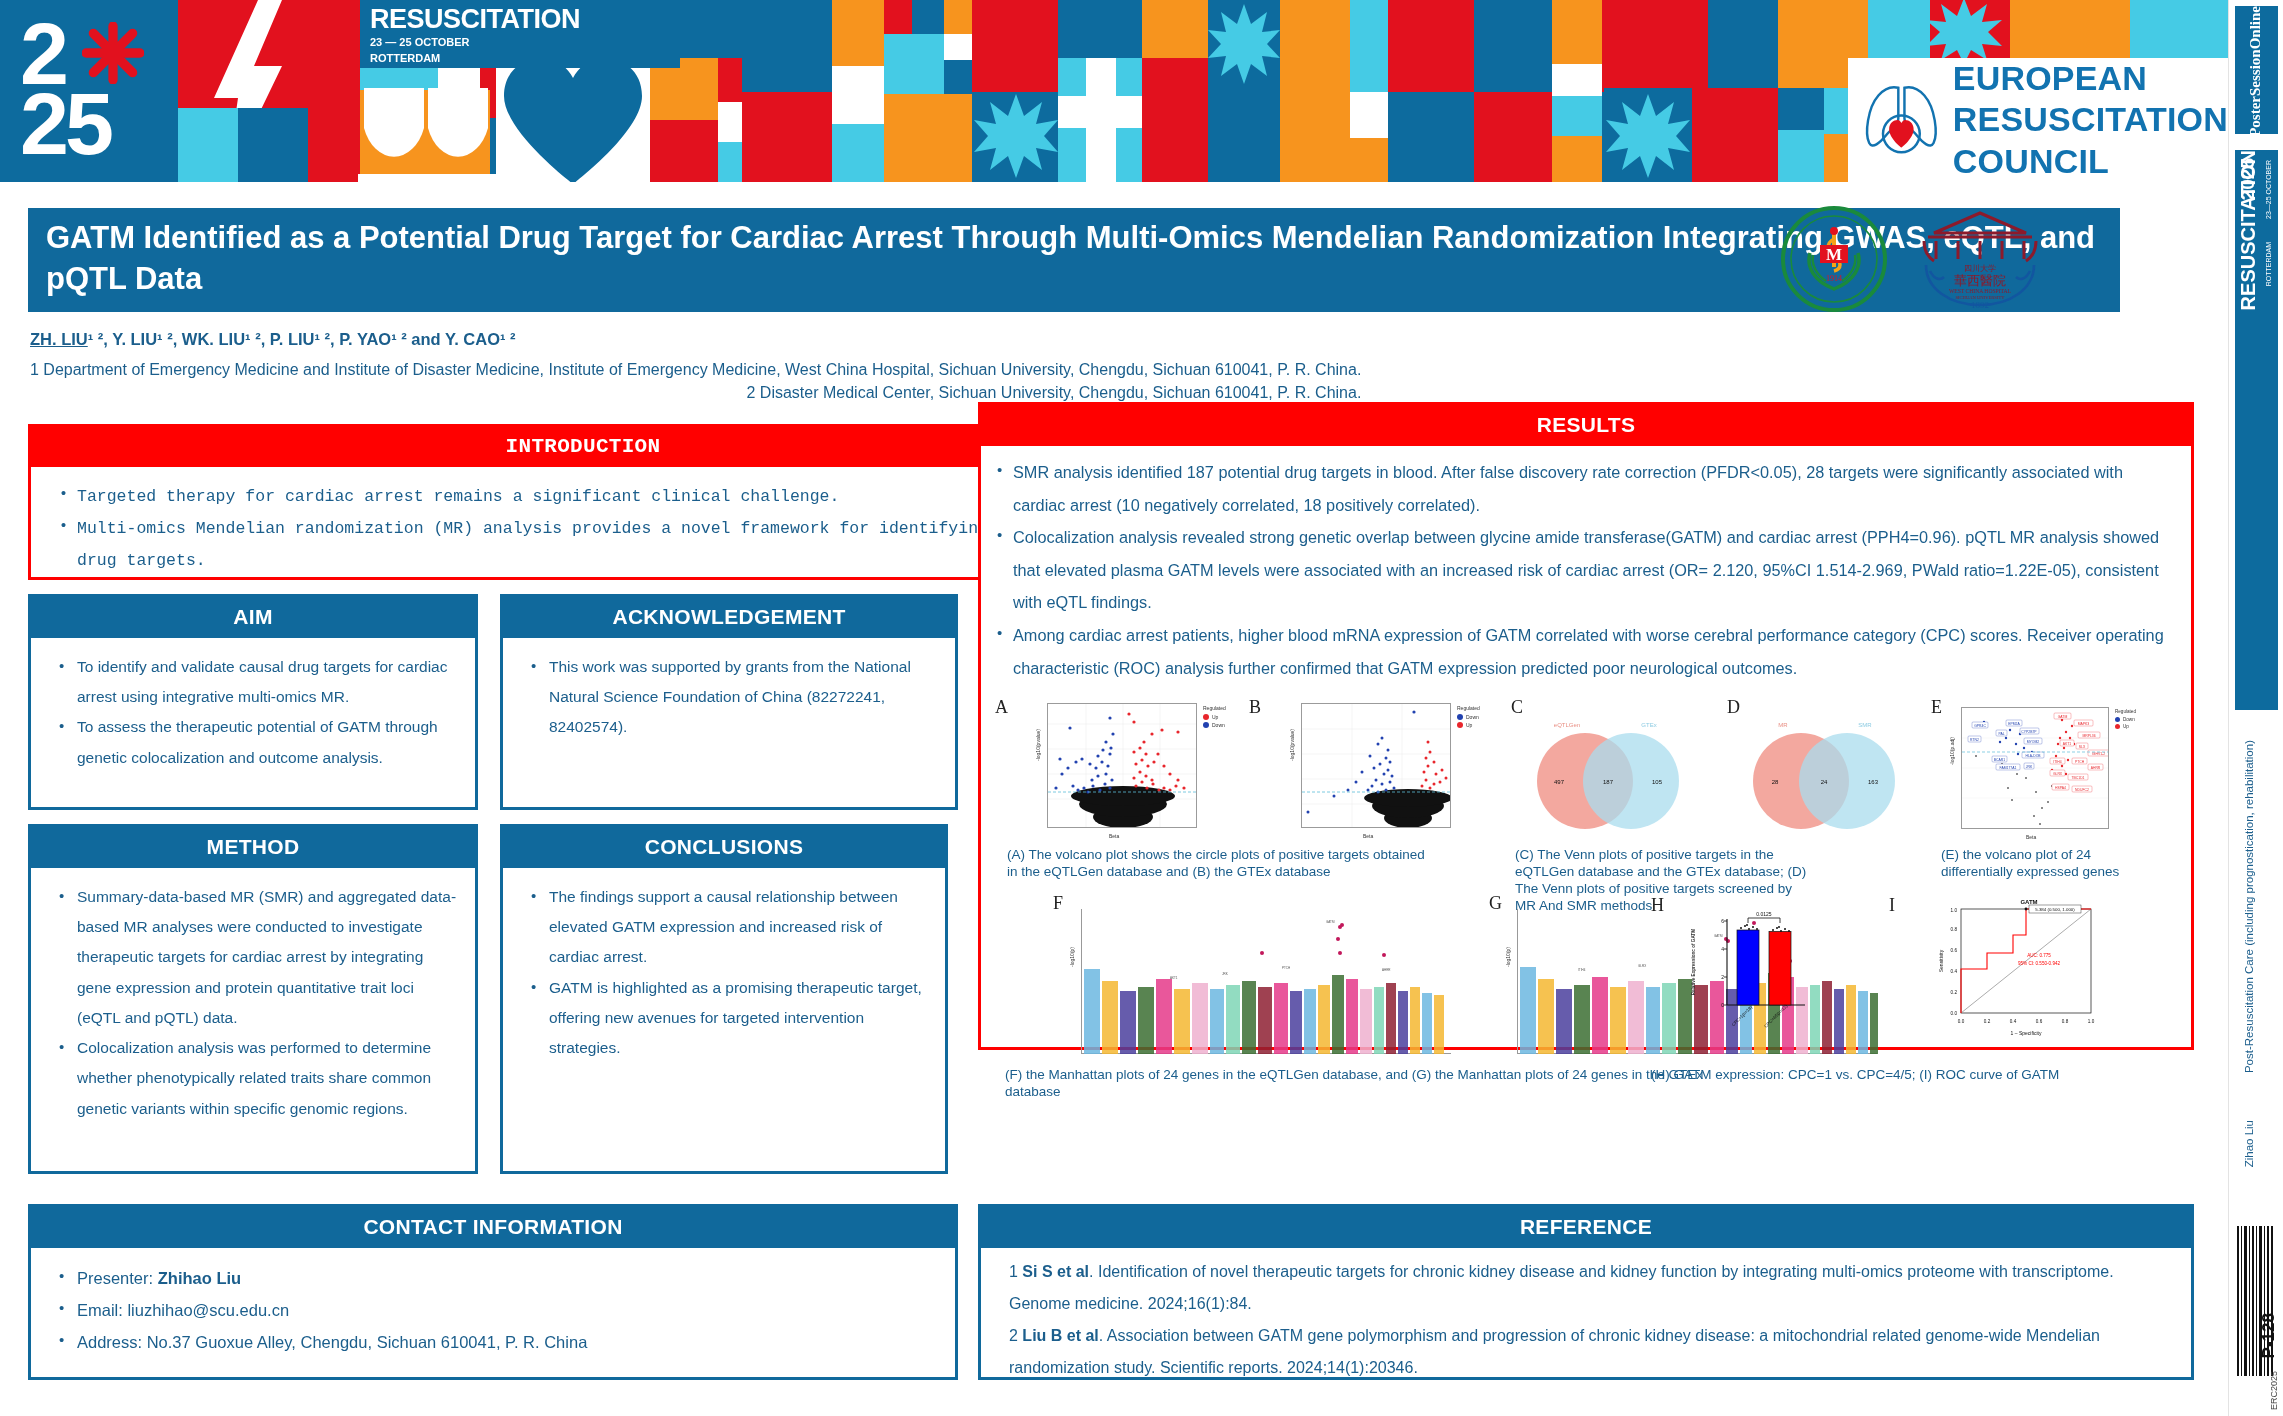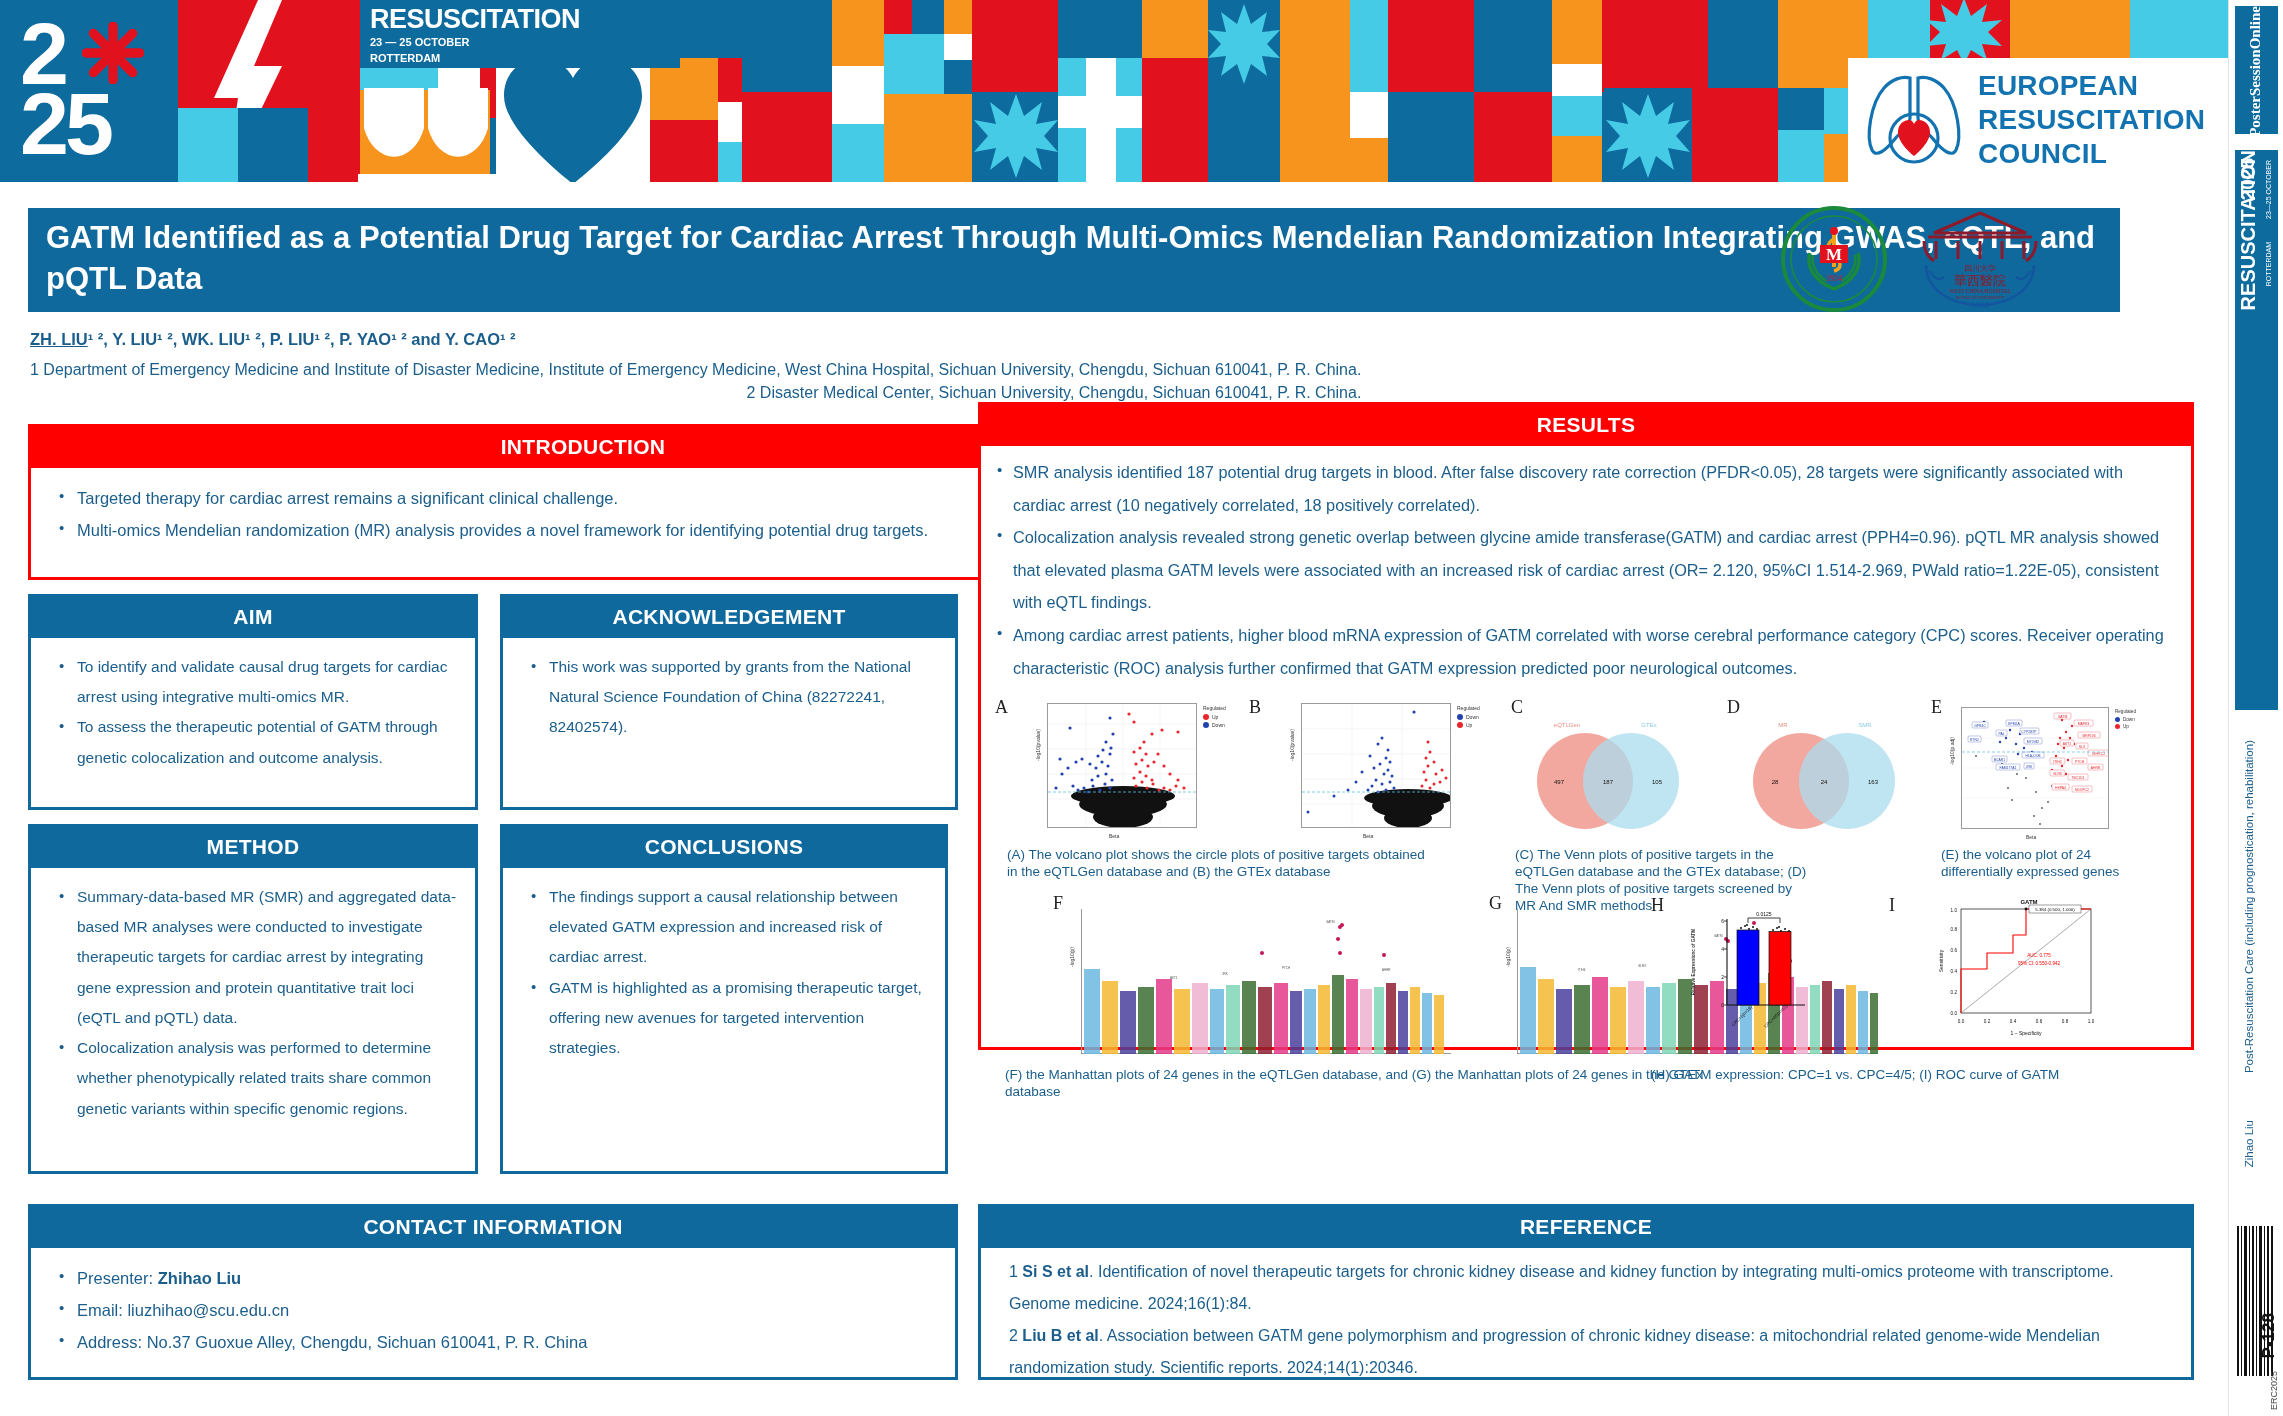--- a/index.html
+++ b/index.html
@@ -18,21 +18,21 @@
   .lg-2b { left:20px; top:88px; }
   .asterisk { position:absolute; left:82px; top:22px; width:62px; height:62px; }
 
   .evttitle { position:absolute; left:360px; top:0px; width:320px; height:68px; background:#0d6b9e; z-index:7;
               color:#fff; padding:6px 8px 0 10px; }
   .evttitle .t1 { font-size:27px; font-weight:bold; letter-spacing:-0.5px; line-height:1; }
   .evttitle .t2 { font-size:11px; font-weight:bold; line-height:1.15; margin-top:3px; }
 
   .ercbox { position:absolute; right:0px; top:58px; width:380px; height:124px; background:#fff; z-index:8;
             display:flex; align-items:center; gap:10px; padding-left:12px; }
-  .erctext { color:#1273b0; font-weight:bold; font-size:28px; line-height:1.22; letter-spacing:0.2px; }
+  .erctext { color:#1273b0; font-weight:bold; font-size:34px; line-height:1.22; letter-spacing:0.2px; }
 
   
   .rstrip { position:absolute; right:0; top:0; width:55px; height:1416px; background:#fff; border-left:1px solid #e3e3e3;}
   .rs-blue { position:absolute; left:6px; top:150px; width:43px; height:560px; background:#0d6b9e; }
   .vert { writing-mode: vertical-rl; transform: rotate(180deg); }
 
   
   .titlebar { position:absolute; left:28px; top:208px; width:2092px; height:104px; background:#10699c;
               color:#fff; font-weight:bold; font-size:31px; line-height:1.32; padding:10px 18px; }
   .authors { position:absolute; left:30px; top:330px; font-size:16.5px; font-weight:bold; color:#1b5e8c; }
@@ -276,21 +276,21 @@
         <path d="M116,64 C112,72 106,74 102,70"></path>
       </g>
       <text x="66" y="64" font-size="8" fill="#8c1a2b" text-anchor="middle" font-family="'Liberation Serif',serif">四川大学</text>
       <text x="66" y="78" font-size="13" fill="#8c1a2b" text-anchor="middle" font-family="'Liberation Serif',serif">華西醫院</text>
       <text x="66" y="86" font-size="5.6" fill="#8c1a2b" text-anchor="middle" font-family="'Liberation Serif',serif">WEST CHINA HOSPITAL</text>
       <text x="66" y="92" font-size="4.6" fill="#8c1a2b" text-anchor="middle" font-family="'Liberation Serif',serif">SICHUAN UNIVERSITY</text>
       <text x="66" y="101" font-size="9" fill="#1256a0" text-anchor="middle" font-family="'Liberation Serif',serif">1892</text>
     </svg>
   </div>
 
-  <div class="panel redbox" style="left:28px; top:424px; width:1110px; height:156px;">
+  <div class="panel redbox" style="left:28px; top:424px; width:1110px; height:156px;font-family:Liberation Mono, monospace;">
     <div class="head red">INTRODUCTION</div>
     <div class="body">
       <ul class="bul">
         <li>Targeted therapy for cardiac arrest remains a significant clinical challenge.</li>
         <li>Multi-omics Mendelian randomization (MR) analysis provides a novel framework for identifying potential drug targets.</li>
       </ul>
     </div>
   </div>
 
   <div class="panel bluebox" style="left:28px; top:594px; width:450px; height:216px;">

